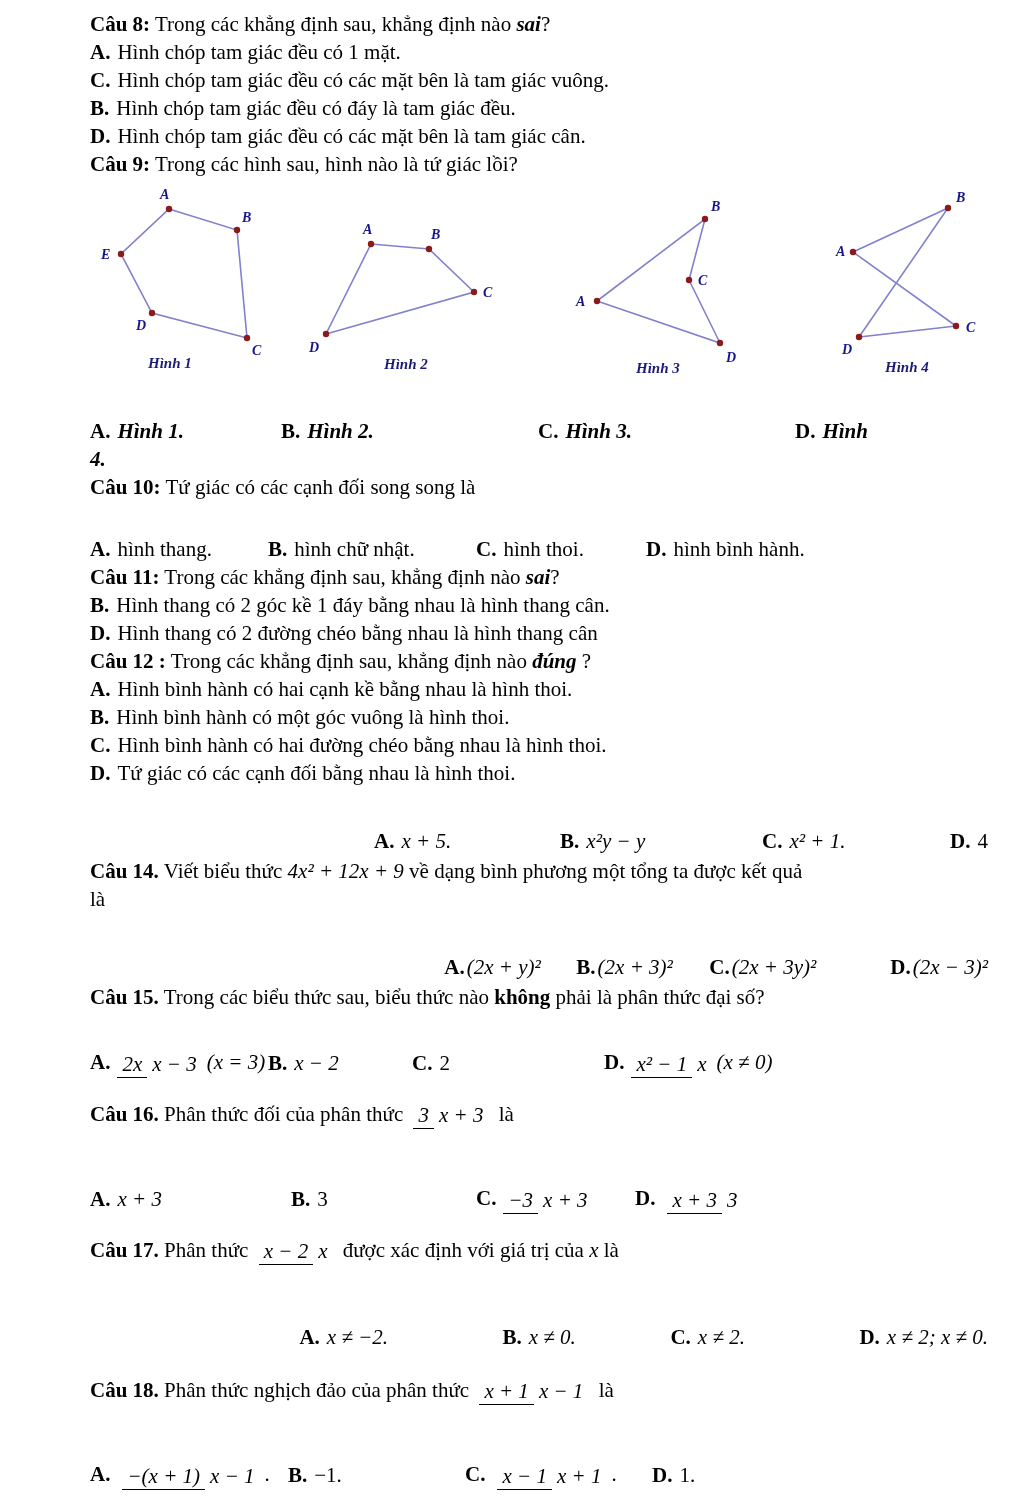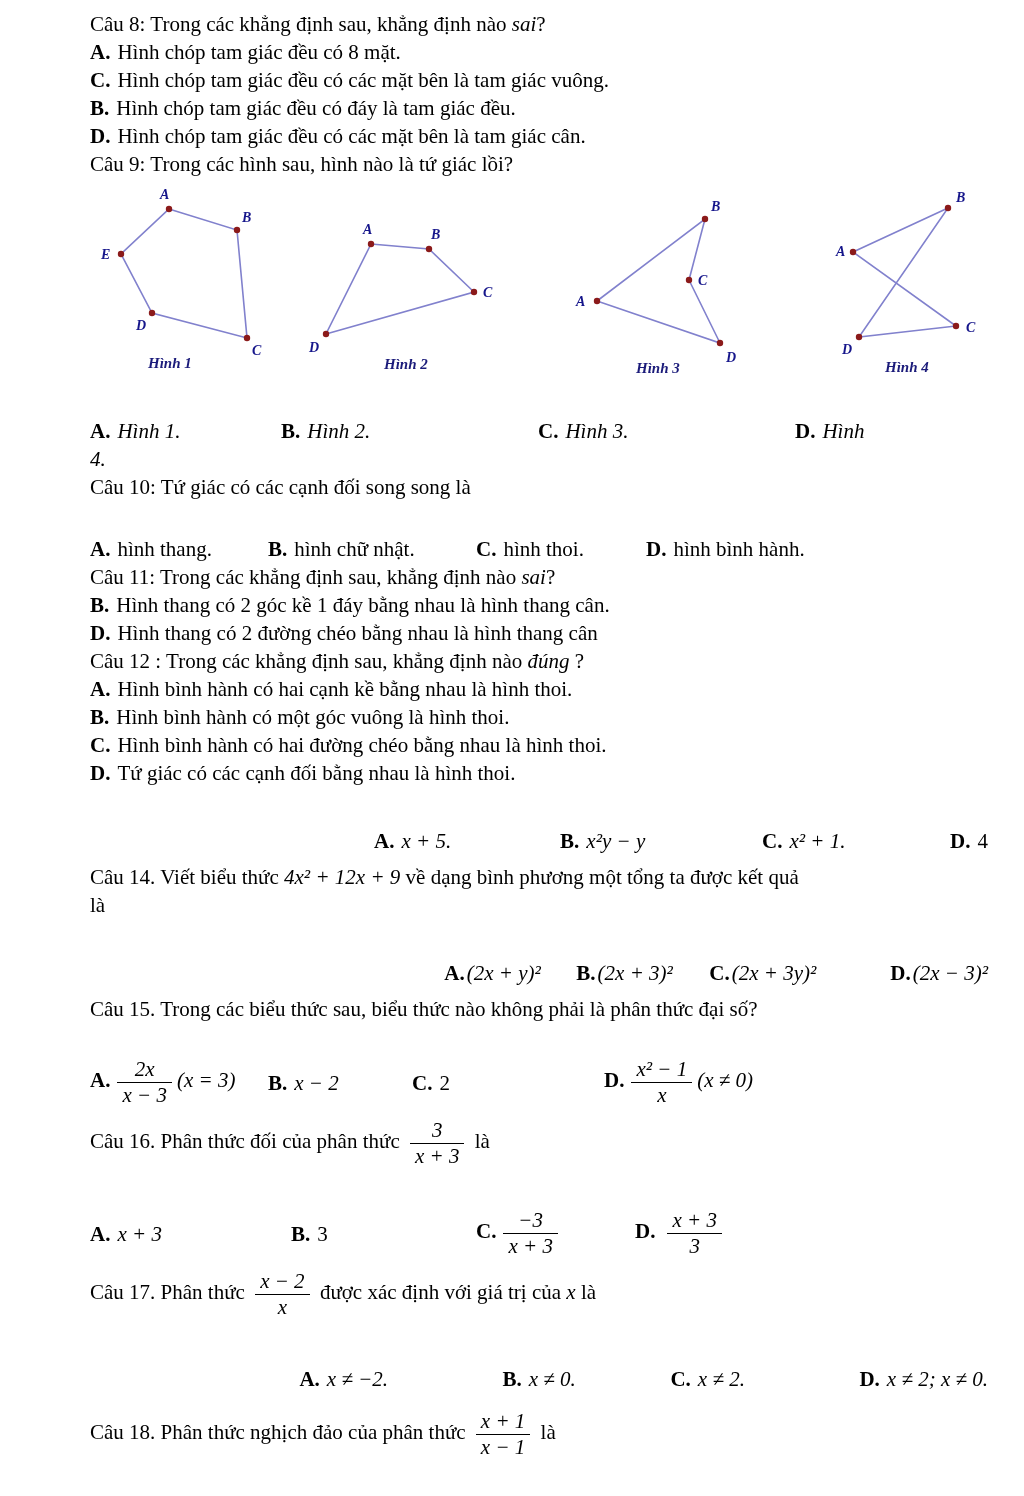--- a/index.html
+++ b/index.html
@@ -3,54 +3,54 @@
 <meta charset="utf-8">
 <style>
   html,body { margin:0; padding:0; background:#ffffff; }
   body {
     width:1024px; height:1496px;
     font-family:"Liberation Serif", serif;
     font-size:21px; color:#000000;
     overflow:hidden;
   }
   .content { padding:10px 36px 0 90px; }
-  .b  { font-weight:normal; }
-  .bi { font-weight:normal; font-style:italic; }
+  .b  { font-weight:bold; }
+  .bi { font-weight:bold; font-style:italic; }
   .math { font-style:italic; }
   .qline   { line-height:28px; }
   .opt-line{ line-height:28px; }
   .k { font-weight:bold; margin-right:7px; }
   .k.tight { margin-right:2px; }
   .opt-row { display:flex; line-height:28px; align-items:center; }
   .cell { display:inline-block;margin-top:34px; }
   
-  .frac { display:inline-flex; flex-direction:column; text-align:center;
+  .frac { display:inline-flex; text-align:center;
           vertical-align:middle; margin:0 5px; line-height:25px; }
   .frac .num { padding:0 5px; border-bottom:1.6px solid #000; }
   .frac .den { padding:0 5px;font-style:italic; }
   .tallline { line-height:66px; }
   .opt-row.tall { min-height:70px; }
   
   .figrow { display:flex; align-items:flex-start; margin:4px 0 2px -4px; }
   .figrow svg { flex:0 0 auto; }
   .fig-line { fill:none; stroke:#8181cd; stroke-width:1.6; }
   .fig-dot  { fill:#8b1a1a; stroke:none; }
   .fig-lab  { fill:#16168b; font-family:"Liberation Serif", serif;
               font-size:14px; font-weight:bold; font-style:italic; }
   .fig-cap  { fill:#1b1b7a; font-family:"Liberation Serif", serif;
               font-size:15px; font-weight:bold; font-style:italic; }
-  .mt6 { margin-top:6px;justify-content:flex-end; } .mt10 { margin-top:8px; }
+  .mt6 { margin-top:6px;justify-content:flex-end; } .mt10 { margin-top:2px; }
 </style>
 </head>
 <body>
 
 <div class="content">
 
   <div class="qline"><span class="b">Câu 8:</span><span> Trong các khẳng định sau, khẳng định nào </span><span class="bi">sai</span><span>?</span></div>
-  <div class="opt-line"><span class="k">A.</span><span>Hình chóp tam giác đều có 8 mặt.</span></div>
+  <div class="opt-line"><span class="k">A.</span><span>Hình chóp tam giác đều có 1 mặt.</span></div>
   <div class="opt-line"><span class="k">C.</span><span>Hình chóp tam giác đều có các mặt bên là tam giác vuông.</span></div>
   <div class="opt-line"><span class="k">B.</span><span>Hình chóp tam giác đều có đáy là tam giác đều.</span></div>
   <div class="opt-line"><span class="k">D.</span><span>Hình chóp tam giác đều có các mặt bên là tam giác cân.</span></div>
 
   <div class="qline"><span class="b">Câu 9:</span><span> Trong các hình sau, hình nào là tứ giác lồi?</span></div>
 
   <div class="figrow">
 
     <svg width="210" height="196" viewBox="0 0 210 196">
       <polygon class="fig-line" points="83,27 151,48 161,156 66,131 35,72"></polygon>

